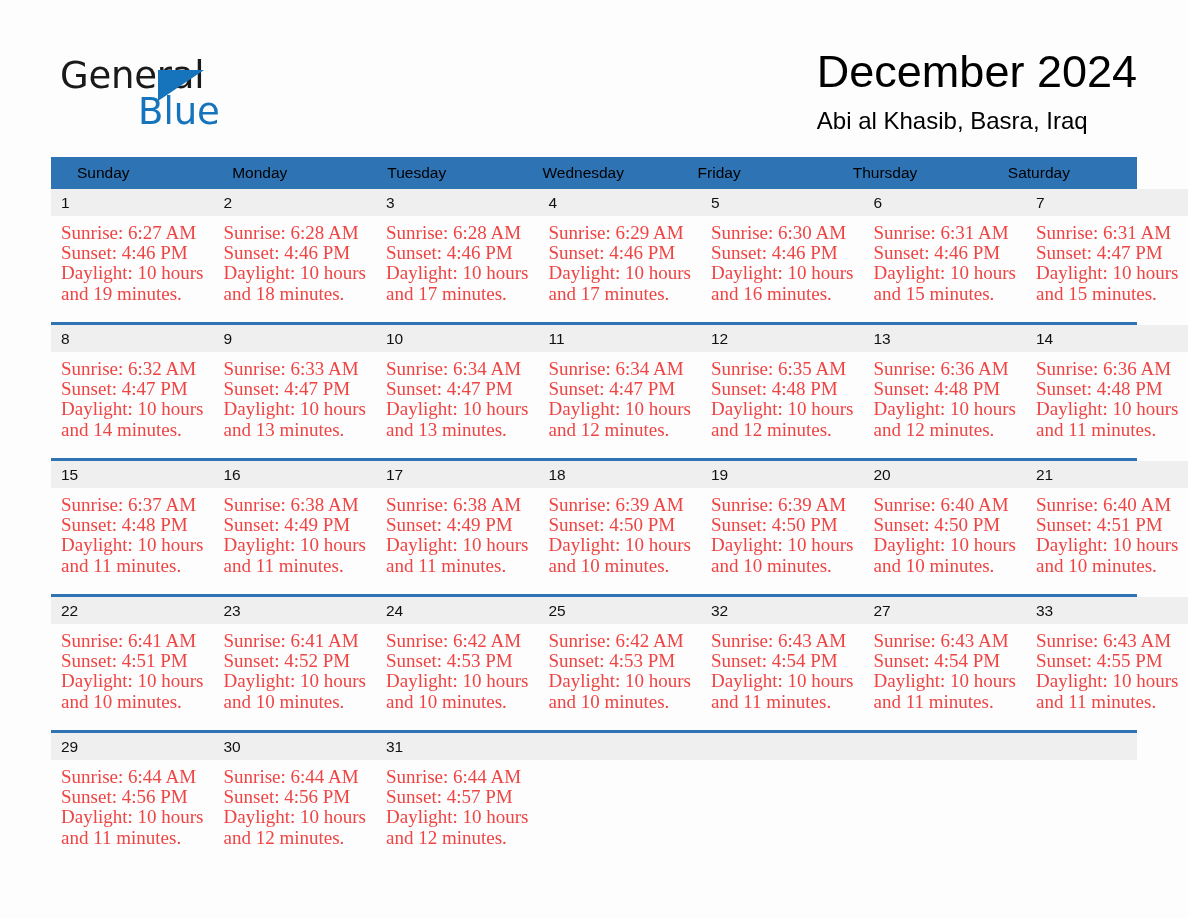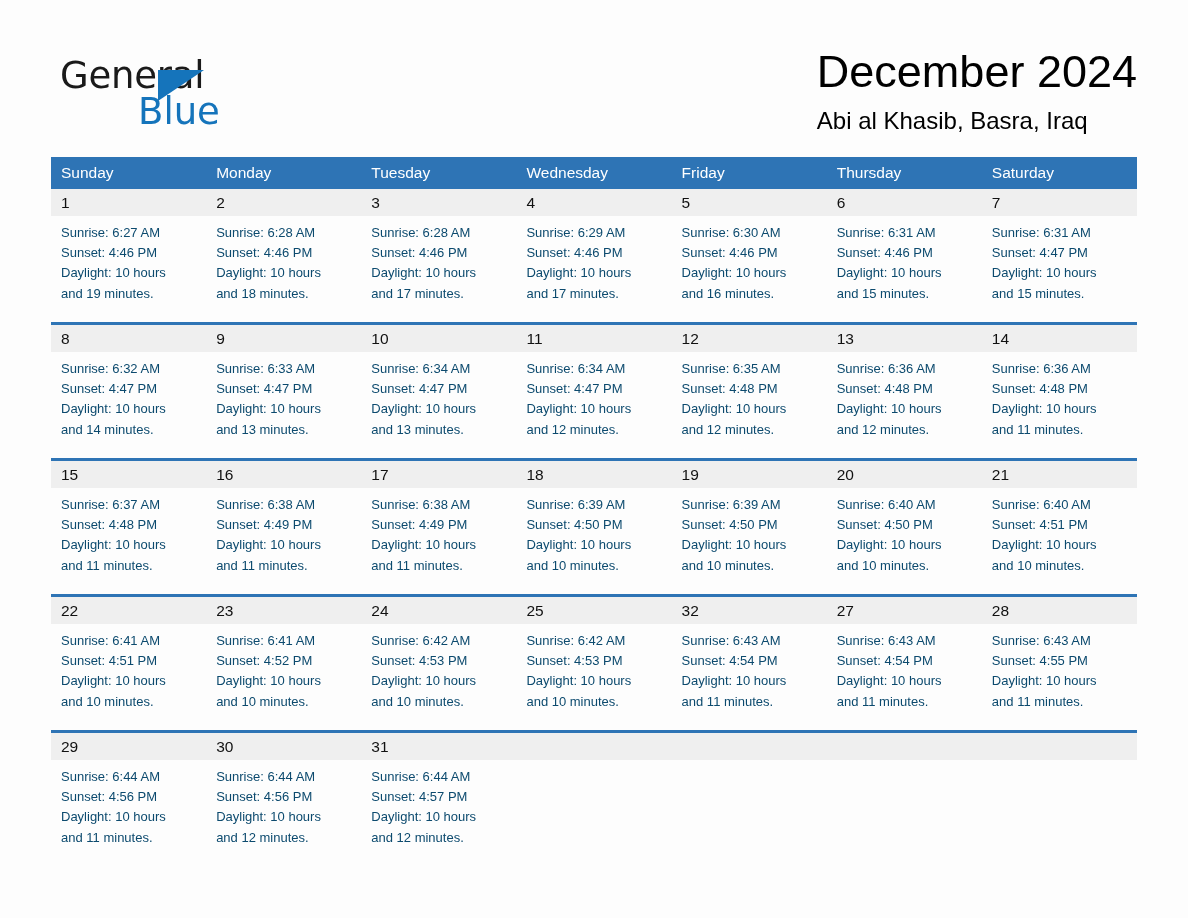--- a/index.html
+++ b/index.html
@@ -96,24 +96,24 @@
     top: 157px;
     width: 1086px;
   }
   .weekday-row {
     display: flex;
     background: #2e74b5;
     height: 32px;
   }
   .weekday {
     flex: 1 1 0;
-    color: #ffffff;
+    color: #000000;
     font-size: 15.5px;
     line-height: 32px;
-    padding-left: 10px;
+    padding-left: 26px;
     box-sizing: border-box;
     white-space: nowrap;
     overflow: hidden;
   }
   .week-row {
     display: flex;
     border-top: 3px solid #2e74b5;
     margin-top: 9px;
     height: 124px;
   }
@@ -134,23 +134,24 @@
     line-height: 27px;
     padding-left: 10px;
     color: #111;
     box-sizing: border-box;
   }
   .day-cell.empty .day-num {
     background: #efefef;
   }
   .day-body {
     padding: 7px 10px 0 10px;
-    font-size: 13px;
+    font-size: 19px;
     line-height: 20.2px;
-    color: #0c4a6e;
+    color: #ef4444;
+    font-family: Liberation Serif, serif;
   }
   .day-body div {
     white-space: nowrap;
   }
 </style>
 </head>
 <body>
 
 <div class="page">
 
@@ -428,21 +429,21 @@
       <div class="day-cell">
         <div class="day-num">27</div>
         <div class="day-body">
           <div>Sunrise: 6:43 AM</div>
           <div>Sunset: 4:54 PM</div>
           <div>Daylight: 10 hours</div>
           <div>and 11 minutes.</div>
         </div>
       </div>
       <div class="day-cell">
-        <div class="day-num">28</div>
+        <div class="day-num">33</div>
         <div class="day-body">
           <div>Sunrise: 6:43 AM</div>
           <div>Sunset: 4:55 PM</div>
           <div>Daylight: 10 hours</div>
           <div>and 11 minutes.</div>
         </div>
       </div>
     </div>
 
     <div class="week-row">

